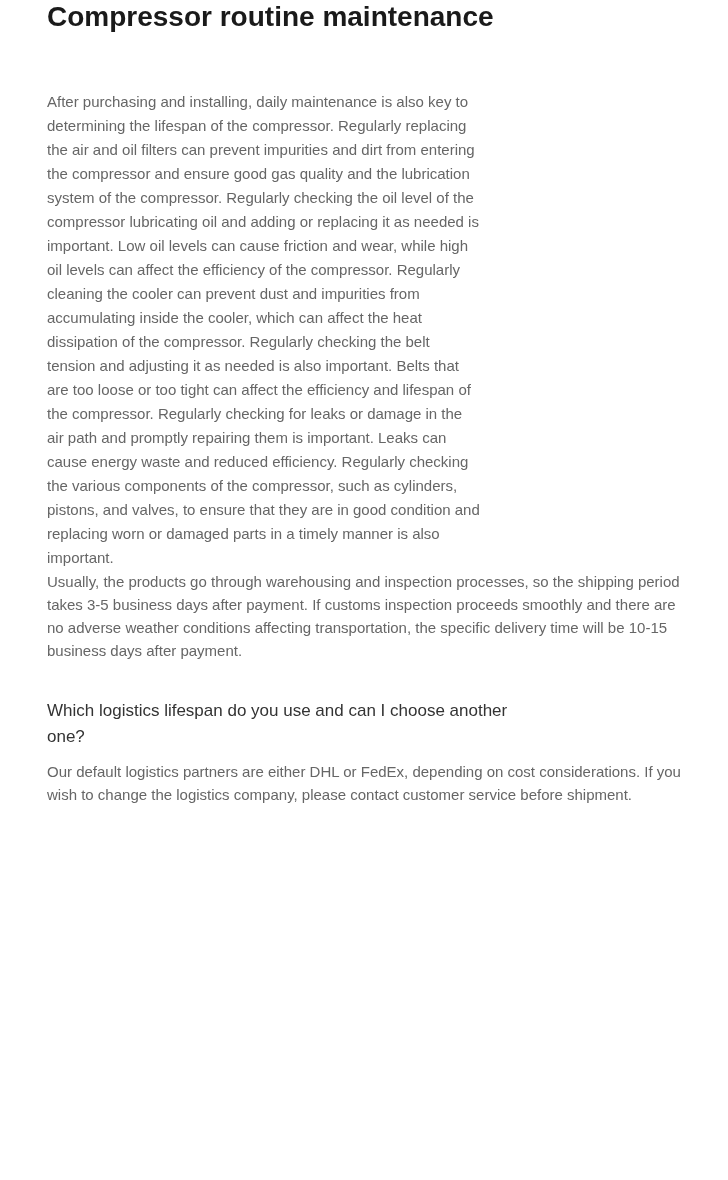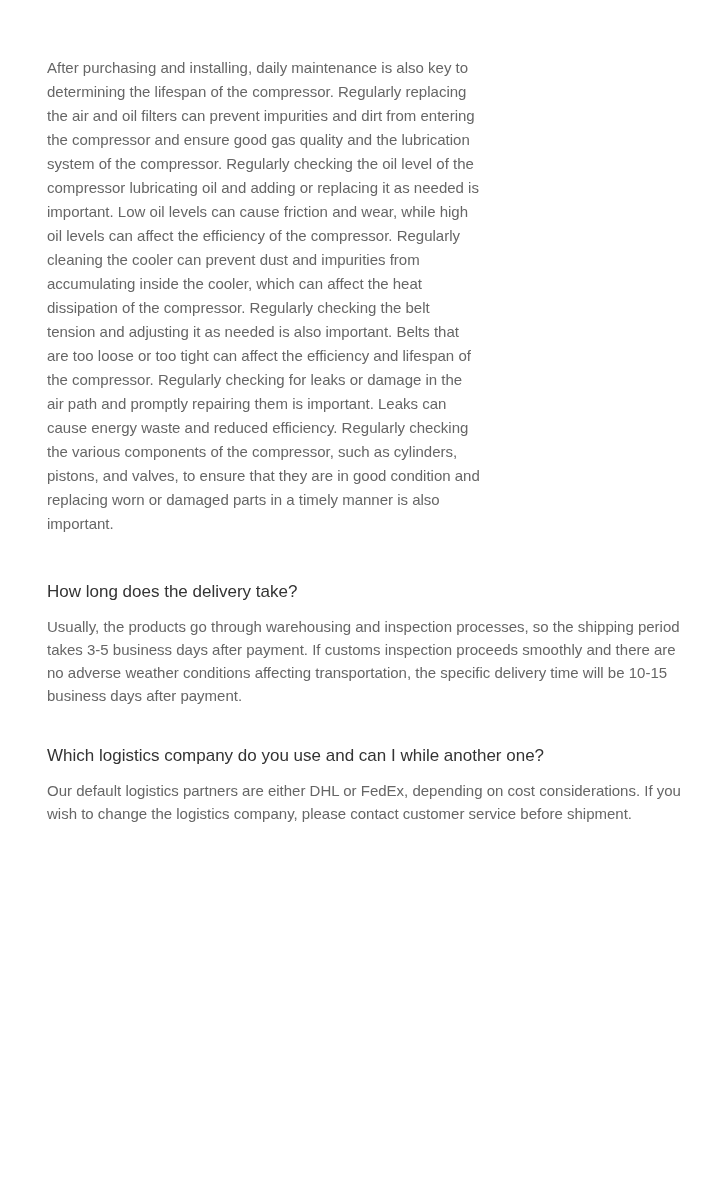--- a/index.html
+++ b/index.html
@@ -57,30 +57,30 @@
     font-size: 15px;
     line-height: 23px;
     color: #666666;
   }
 </style>
 </head>
 <body>
 
 <div class="content">
 
+  <h1 class="section-title">Compressor routine maintenance</h1>
 
   <p class="intro-paragraph">After purchasing and installing, daily maintenance is also key to determining the lifespan of the compressor. Regularly replacing the air and oil filters can prevent impurities and dirt from entering the compressor and ensure good gas quality and the lubrication system of the compressor. Regularly checking the oil level of the compressor lubricating oil and adding or replacing it as needed is important. Low oil levels can cause friction and wear, while high oil levels can affect the efficiency of the compressor. Regularly cleaning the cooler can prevent dust and impurities from accumulating inside the cooler, which can affect the heat dissipation of the compressor. Regularly checking the belt tension and adjusting it as needed is also important. Belts that are too loose or too tight can affect the efficiency and lifespan of the compressor. Regularly checking for leaks or damage in the air path and promptly repairing them is important. Leaks can cause energy waste and reduced efficiency. Regularly checking the various components of the compressor, such as cylinders, pistons, and valves, to ensure that they are in good condition and replacing worn or damaged parts in a timely manner is also important.</p>
 
 
   <div class="faq-item">
-    <h3 class="faq-question">How long does the delivery take?</h3>
     <p class="faq-answer">Usually, the products go through warehousing and inspection processes, so the shipping period takes 3-5 business days after payment. If customs inspection proceeds smoothly and there are no adverse weather conditions affecting transportation, the specific delivery time will be 10-15 business days after payment.</p>
   </div>
 
   <div class="faq-item">
   </div>
 
   <div class="faq-item">
-    <h3 class="faq-question">Which logistics company do you use and can I while another one?</h3>
+    <h3 class="faq-question">Which logistics lifespan do you use and can I choose another one?</h3>
     <p class="faq-answer">Our default logistics partners are either DHL or FedEx, depending on cost considerations. If you wish to change the logistics company, please contact customer service before shipment.</p>
   </div>
 
 </div>
 
 </body></html>

